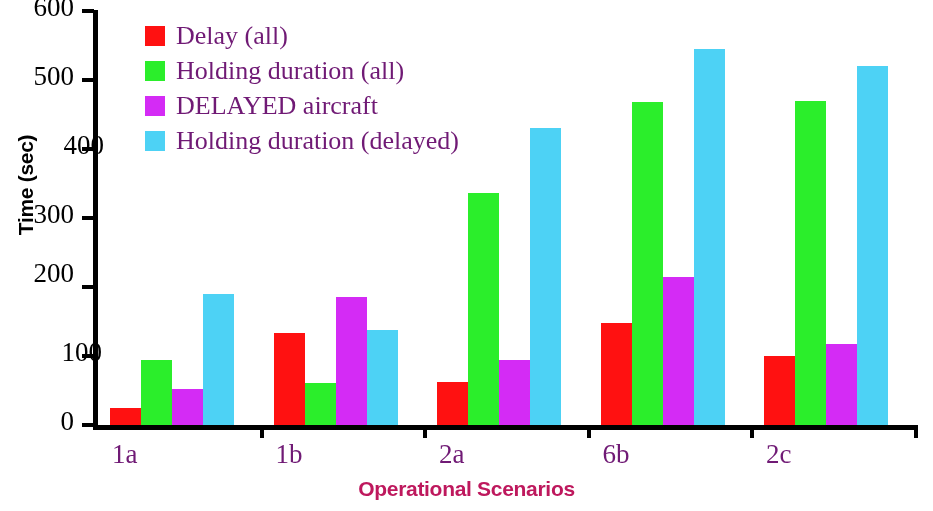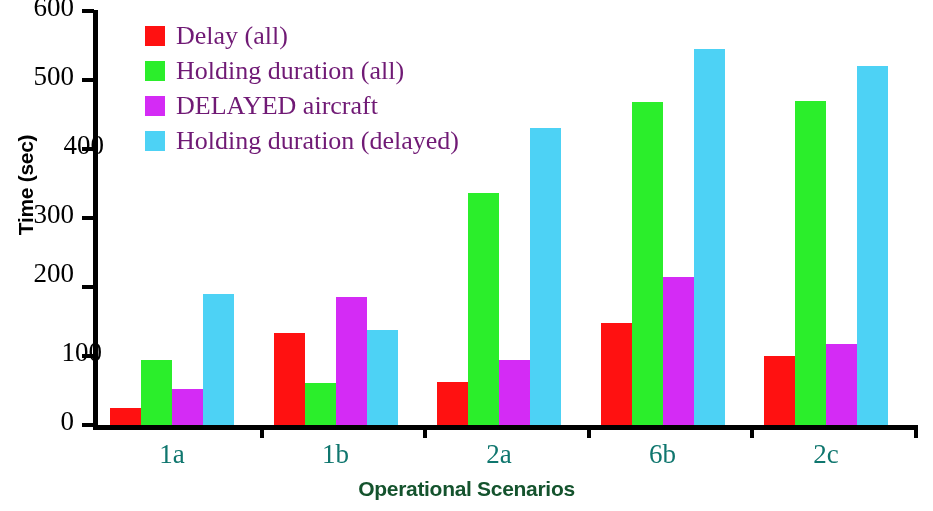--- a/index.html
+++ b/index.html
@@ -82,38 +82,37 @@
     top: 425px;
     width: 4px;
     height: 13px;
     background: #000;
   }
 
   .x-tick-label {
     position: absolute;
     top: 441px;
     width: 120px;
-    text-align: center;
     font-size: 27px;
     font-family: "Liberation Serif", serif;
-    color: #0f766e;
+    color: #701a75;
     line-height: 1;
   }
 
   .x-axis-title {
     position: absolute;
     left: 0;
     top: 477px;
     width: 933px;
     text-align: center;
     font-family: "Liberation Sans", sans-serif;
     font-weight: bold;
     font-size: 21px;
     letter-spacing: -0.3px;
-    color: #14532d;
+    color: #be185d;
   }
 
   
   .bar {
     position: absolute;
     box-sizing: border-box;
   }
 
   
   #legend {

